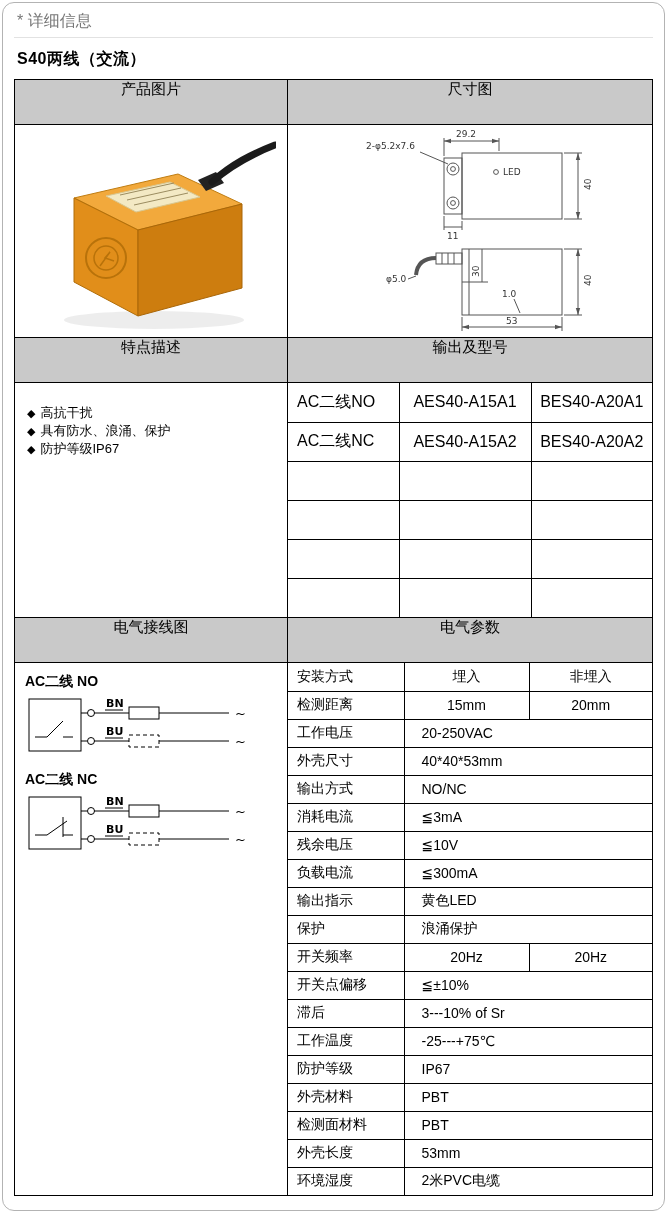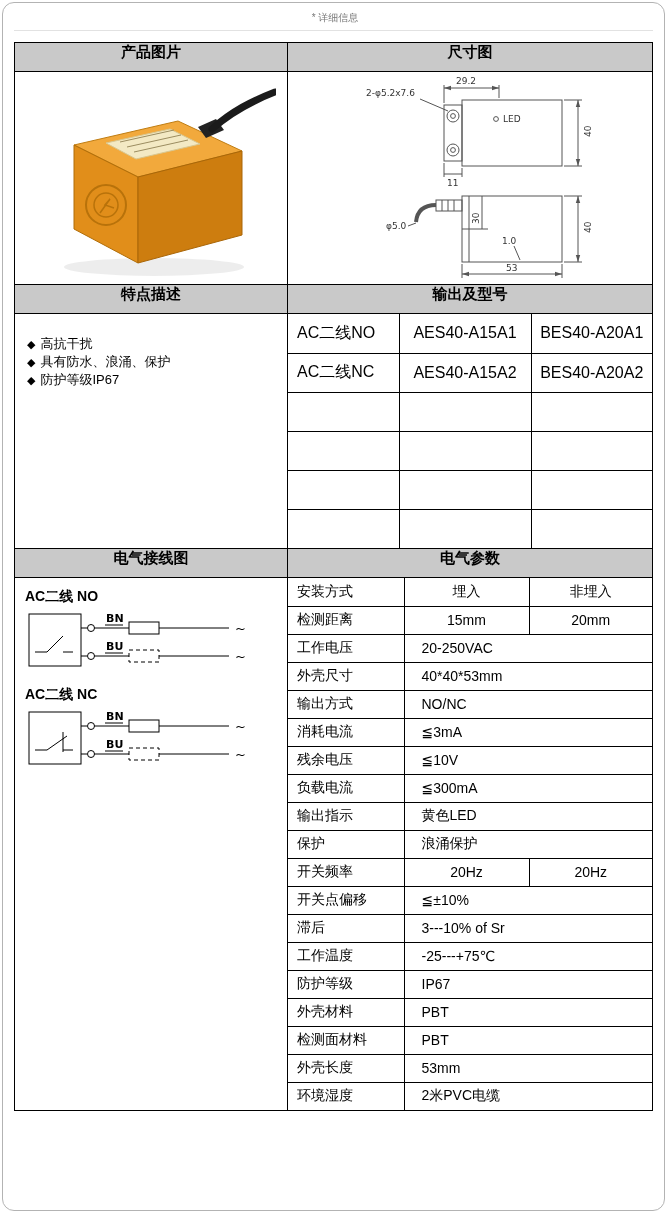--- a/index.html
+++ b/index.html
@@ -8,29 +8,29 @@
     width: 667px; height: 1213px;
     font-family: "Liberation Sans", "DejaVu Sans", sans-serif;
     color: #000;
   }
   .frame {
     margin: 2px; width: 663px; height: 1209px;
     border: 1px solid #b3b3b3; border-radius: 12px;
     padding: 6px 11px 10px 11px;
     background: #fff;
   }
-  .note { font-size: 10px; color: #777; margin: 2px 0 5px 3px; text-align: center; }
+  .note { font-size: 16px; color: #777; margin: 2px 0 5px 3px; }
   .rule { border: none; border-top: 1px solid #e2e2e2; margin: 0 0 11px 0; }
   .title { font-size: 16px; font-weight: bold; margin: 0 0 9px 3px; letter-spacing: .5px; }
 
   table.outer { border-collapse: collapse; width: 100%; table-layout: fixed; }
   table.outer > tbody > tr > td { border: 1px solid #000; padding: 0; vertical-align: top; }
   td.hdr {
     background: #c9c9c9; text-align: center; vertical-align: middle;
-    font-weight: bold; font-size: 15px; height: 29px;
+    font-weight: normal; font-size: 15px; height: 45px;
   }
   td.media { height: 212px; vertical-align: middle; margin-top: 31px; }
   .center-wrap { display: flex; align-items: center; justify-content: center; height: 212px; }
 
   .features-pad { padding: 22px 8px 0 12px; }
   .features-list { list-style: none; margin: 0; padding: 0; font-size: 13px; }
   .features-list li { margin-bottom: 2px; line-height: 16px; }
   .features-list .bullet { margin-right: 5px; font-size: 11px; }
 
   table.inner { border-collapse: collapse; width: 100%; }
@@ -54,20 +54,21 @@
   .wire-title { font-size: 14px; font-weight: bold; margin: 4px 0 2px 2px; }
 
   svg text { font-family: "DejaVu Sans", sans-serif; }
 </style>
 </head>
 <body>
 
 <div class="frame">
   <div class="note">* 详细信息</div>
   <hr class="rule">
+  <div class="title">S40两线（交流）</div>
 
   <table class="outer">
     <colgroup>
         <col style="width:273px">
         <col>
       </colgroup>
     <tbody>
       <tr>
         <td class="hdr">产品图片</td>
         <td class="hdr">尺寸图</td>

